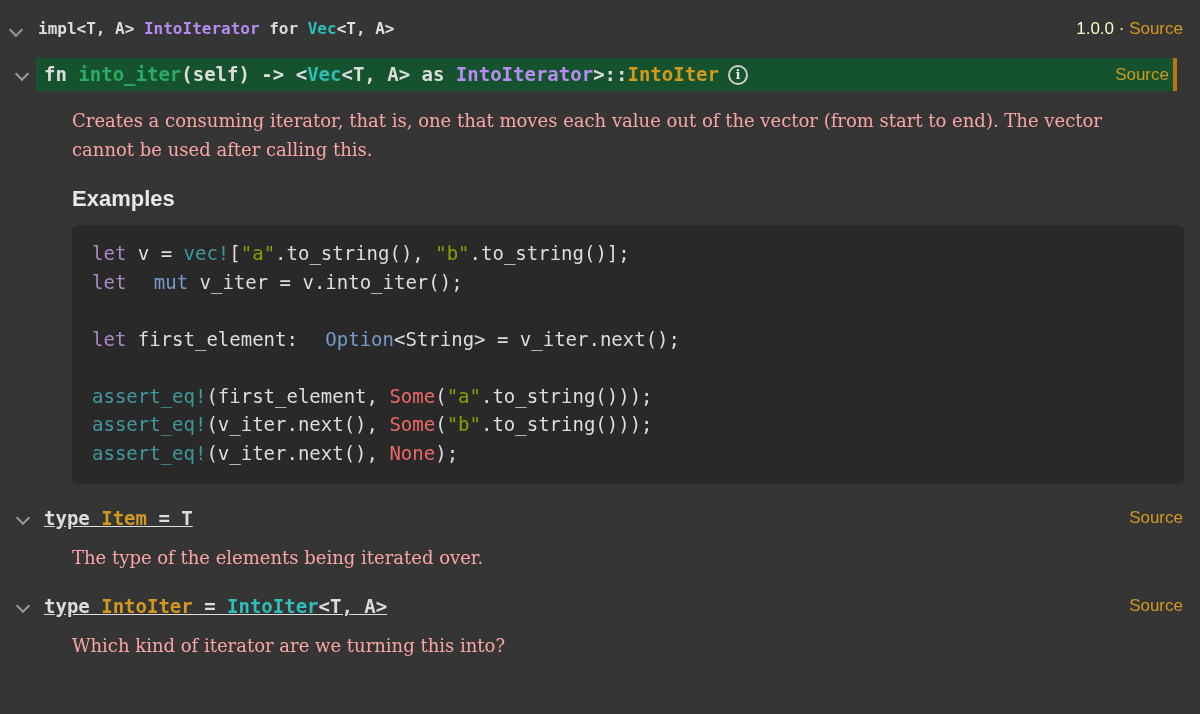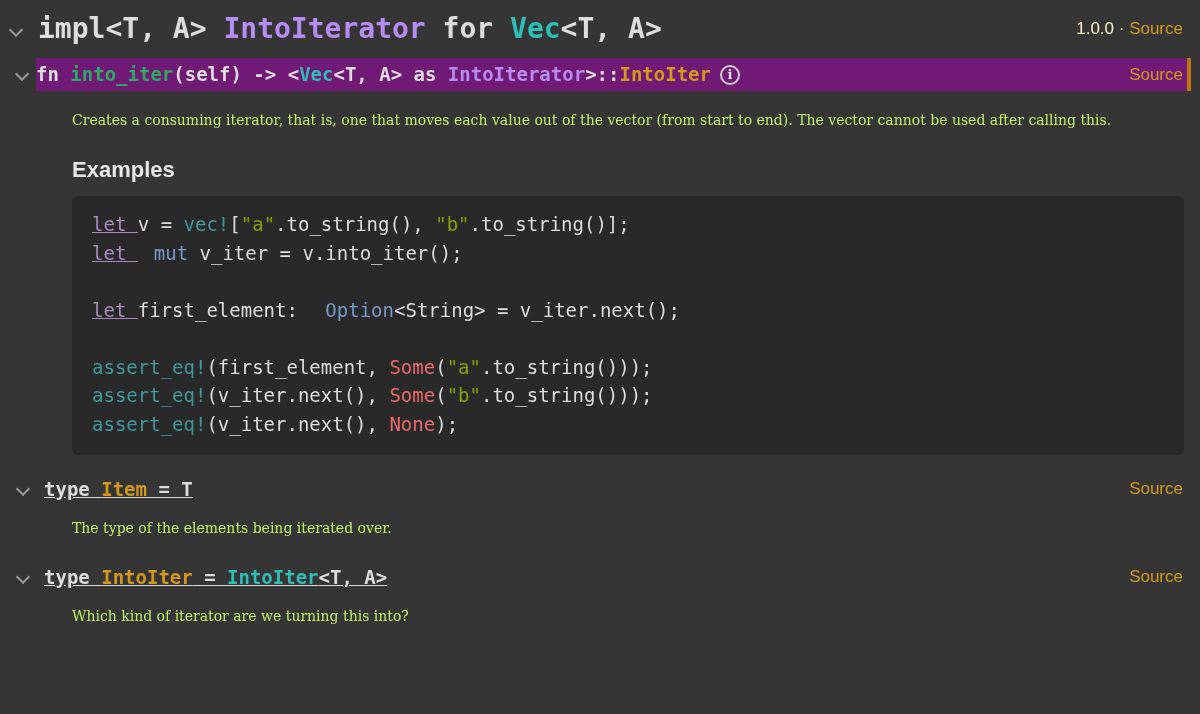--- a/index.html
+++ b/index.html
@@ -25,55 +25,55 @@
   
   .header-row { position: relative; display: flex; align-items: flex-start; }
   .code-header {
     font-family: "DejaVu Sans Mono", monospace;
     font-weight: bold;
     color: #ddd;
     white-space: pre;
   }
   .impl-row { padding-left: 38px; padding-right: 17px; }
   .impl-row .chev { left: 11px; top: 9px; }
-  .impl-h { font-size: 28px; line-height: 26px; flex: 1 1 auto; }
+  .impl-h { font-size: 16px; line-height: 26px; flex: 1 1 auto; }
   .meta { font-size: 17px; line-height: 26px; white-space: nowrap; }
   .since { color: #fef9c3; }
   .src-link { color: #d2991d; text-decoration: none; cursor: pointer; }
 
   .where { font-family: "DejaVu Sans Mono", monospace; font-weight: bold;
            font-size: 16.5px; line-height: 25px; margin: 4px 0 0 33px; }
   .where-bound { padding-left: 44px; }
 
   
   .fn-row { position: relative; margin-top: 16px; }
   .fn-row .chev { left: 17px; top: 11px; }
   .target {
-    margin-left: 36px; margin-right: 9px;
-    background: #701a75;
+    margin-left: 36px; margin-right: 23px;
+    background: #14532d;
     border-right: 4px solid #bb7410;
     display: flex; justify-content: space-between; align-items: center;
-    padding: 5px 4px 5px 0;
+    padding: 5px 4px 5px 8px;
     min-height: 33px;
   }
   .fn-h { font-size: 19px; line-height: 23px; display: flex; align-items: center; }
   .info-icon {
     display: inline-flex; align-items: center; justify-content: center;
     width: 20px; height: 20px; margin-left: 9px;
     border: 2px solid #cfcfcf; border-radius: 50%;
     font-family: "DejaVu Serif", serif; font-size: 13px; font-weight: bold;
     color: #e6e6e6; cursor: pointer; flex: 0 0 auto;
   }
   .target .src-link { font-size: 17px; font-family: "Liberation Sans", sans-serif; font-weight: normal; }
 
   
   .docblock { margin-left: 72px; margin-right: 18px; }
   .serif {
     font-family: "DejaVu Serif", serif;
-    font-size: 14px; line-height: 29px; color: #bef264;
+    font-size: 18px; line-height: 29px; color: #fca5a5;
     max-width: 1092px;
   }
   .method-desc { margin-top: 15px; }
   .examples {
     font-family: "Liberation Sans", sans-serif;
     font-size: 22px; font-weight: bold; color: #e8e8e8;
     margin-top: 22px;
   }
 
   
@@ -83,21 +83,21 @@
     border-radius: 6px;
     padding: 17px 20px 14px 20px;
     font-family: "DejaVu Sans Mono", monospace;
     font-size: 19px;
     color: #ddd;
     width: 1112px;
   }
   .code-line { height: 28.5px; white-space: pre; }
 
   
-  .tok-kw     { color: #ab8ac1; text-decoration: underline; }
+  .tok-kw     { color: #ab8ac1; }
   .tok-kw2    { color: #769acb; padding-left: 16px; }
   .tok-macro  { color: #3e999f; }
   .tok-string { color: #83a300; }
   .tok-preval { color: #ee6868; }
   .tok-trait  { color: #b78cf2; }
   .tok-struct { color: #2dbfb8; }
   .tok-assoc  { color: #d2991d; }
   .tok-fn     { color: #2bab63; }
 
   

